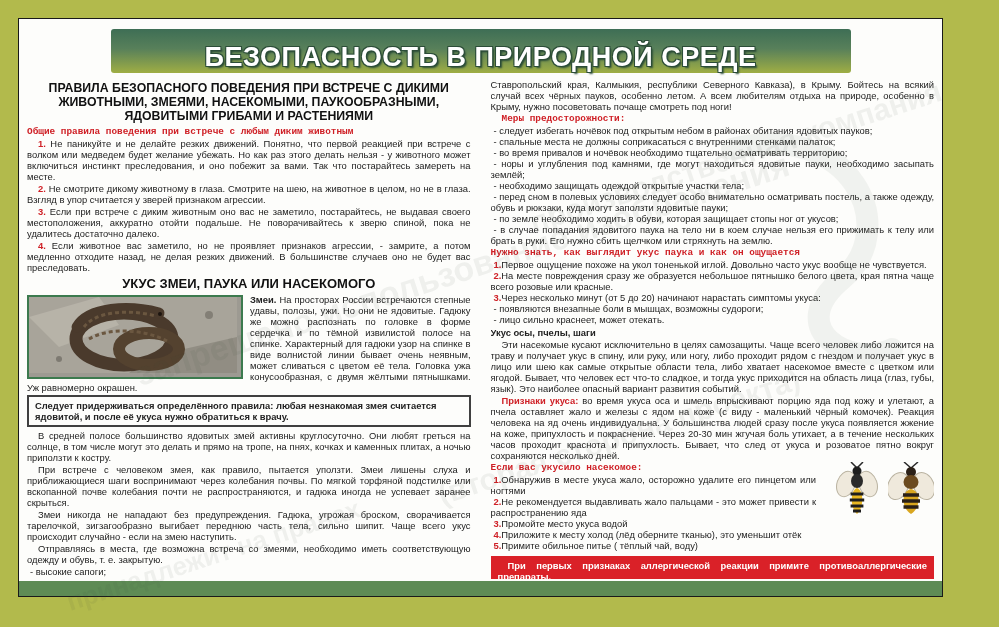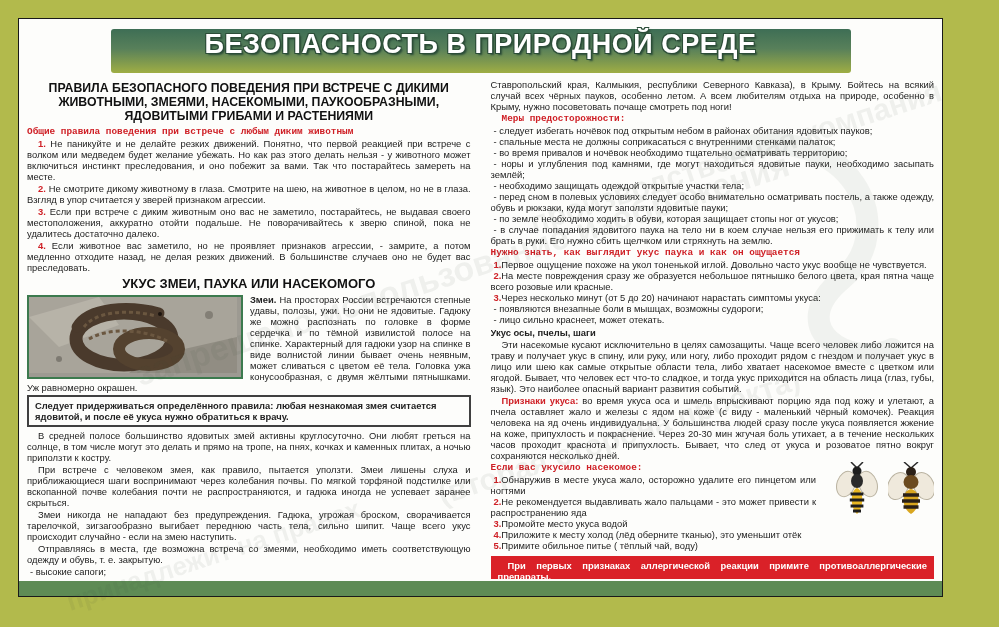--- a/index.html
+++ b/index.html
@@ -13,21 +13,21 @@
     position:absolute;left:18px;top:18px;width:923px;height:577px;
     background:#fdfdfb;border:1px solid #1a1a1a;overflow:hidden;
   }
   .footer-band{
     position:absolute;left:0;bottom:0;width:100%;height:15px;
     background:#5e8b55;
   }
   .banner{
     margin:10px auto 6px auto;width:740px;height:44px;
     background:linear-gradient(180deg,#3e6e55 0%,#58805a 45%,#9fae44 100%);
-    border-radius:3px;display:flex;align-items:flex-start;justify-content:center;
+    border-radius:3px;display:flex;align-items:flex-end;justify-content:center;
   }
   .banner h1{
     margin:0;color:#fff;font-size:27px;font-weight:bold;letter-spacing:.5px;
     text-shadow:-1px -1px 0 #2c4d38,1px -1px 0 #2c4d38,-1px 1px 0 #2c4d38,1px 1px 0 #2c4d38,2px 2px 2px #2c4d38;
   }
   .cols{display:flex;gap:20px;padding:0 8px;height:500px;}
   .col{flex:1;font-size:9.4px;line-height:1.17;color:#222;text-align:justify;overflow:hidden;}
   .col-left{width:455px;}
   .col-right{width:440px;}
   h2.colhead{

